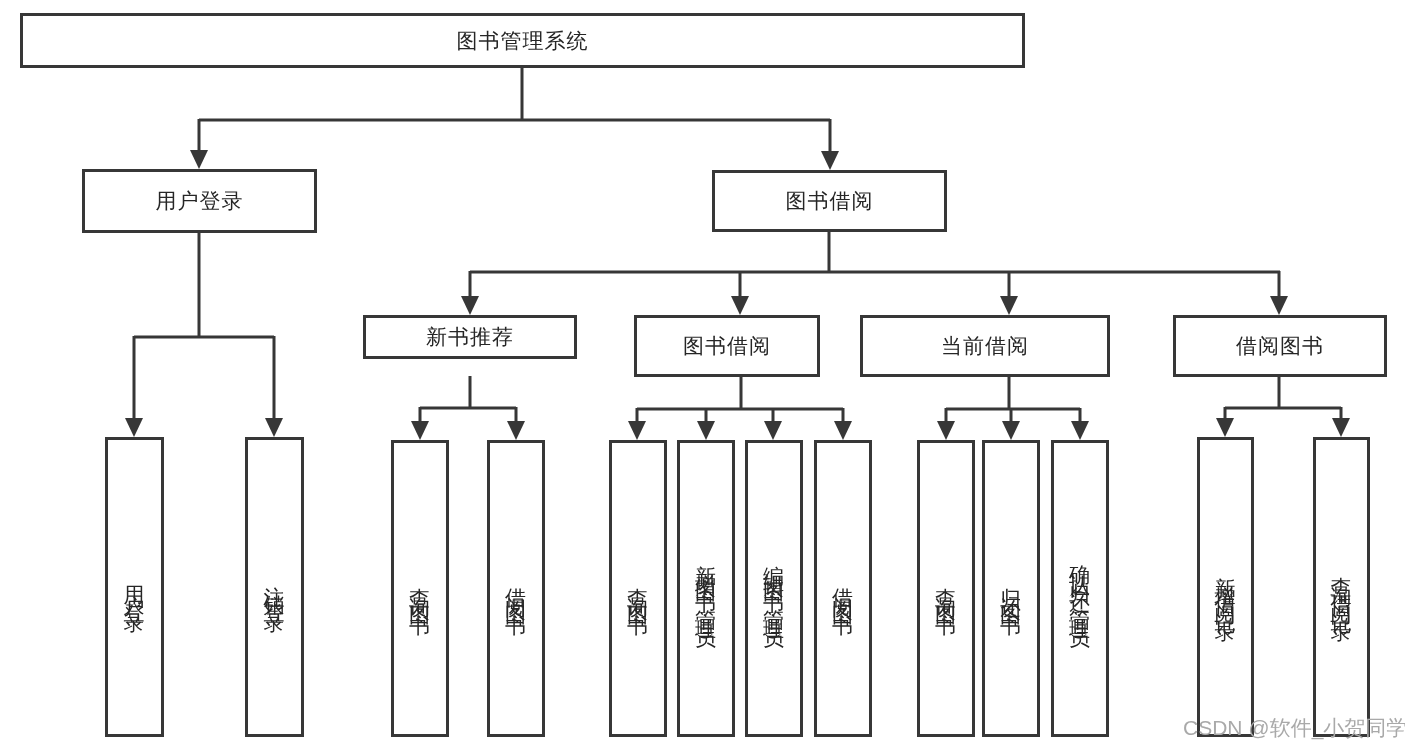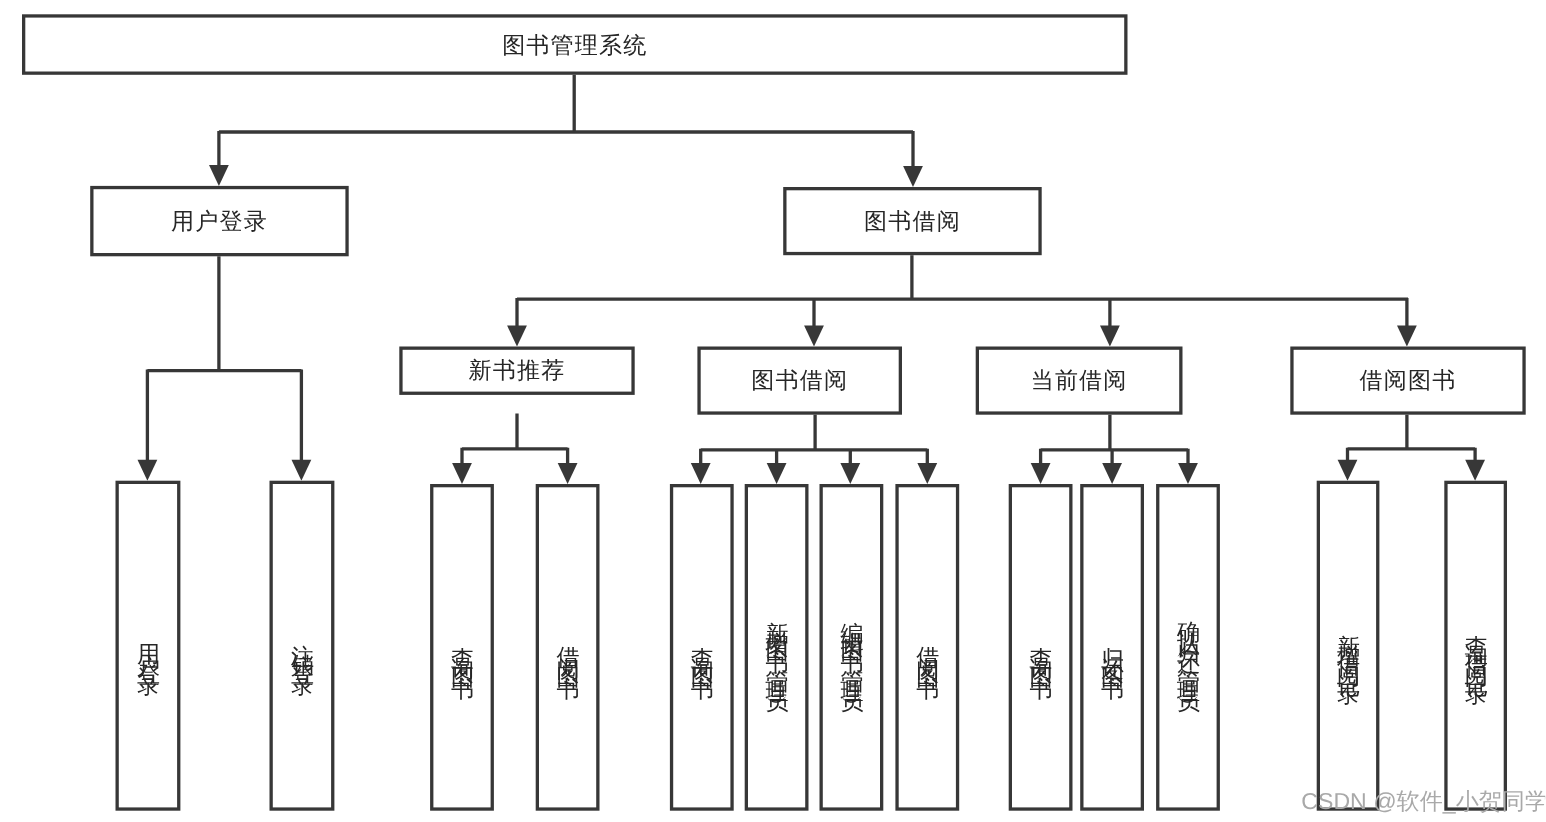--- a/index.html
+++ b/index.html
@@ -108,21 +108,21 @@
   <div class="hbox" style="left:712px;top:170px;width:235px;height:62px">
     <span class="label">图书借阅</span>
   </div>
 
   <div class="hbox" style="left:363px;top:315px;width:214px;height:44px">
     <span class="label">新书推荐</span>
   </div>
   <div class="hbox" style="left:634px;top:315px;width:186px;height:62px">
     <span class="label">图书借阅</span>
   </div>
-  <div class="hbox" style="left:887px;top:315px;width:188px;height:62px">
+  <div class="hbox" style="left:860px;top:315px;width:250px;height:62px">
     <span class="label">当前借阅</span>
   </div>
   <div class="hbox" style="left:1173px;top:315px;width:214px;height:62px">
     <span class="label">借阅图书</span>
   </div>
 
   <div class="vbox" style="left:105px;top:437px;width:59px;height:300px">
     <span class="vlabel">用户登录</span>
   </div>
   <div class="vbox" style="left:245px;top:437px;width:59px;height:300px">

